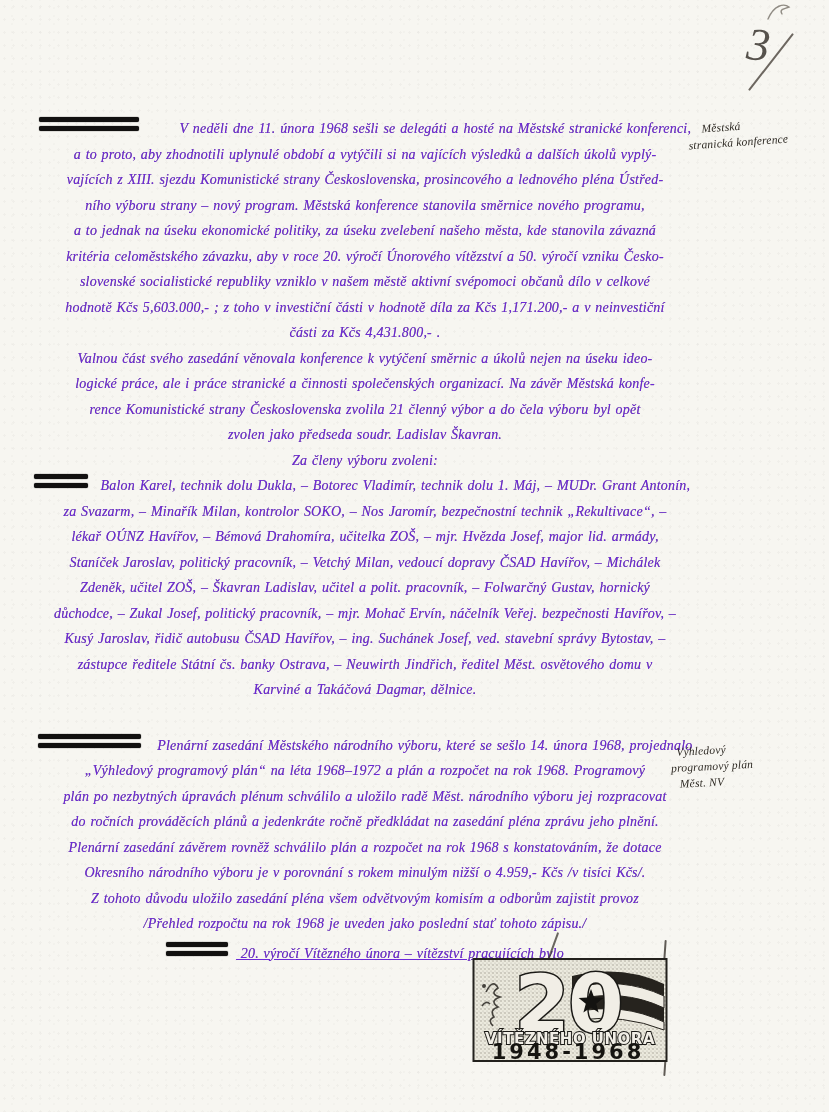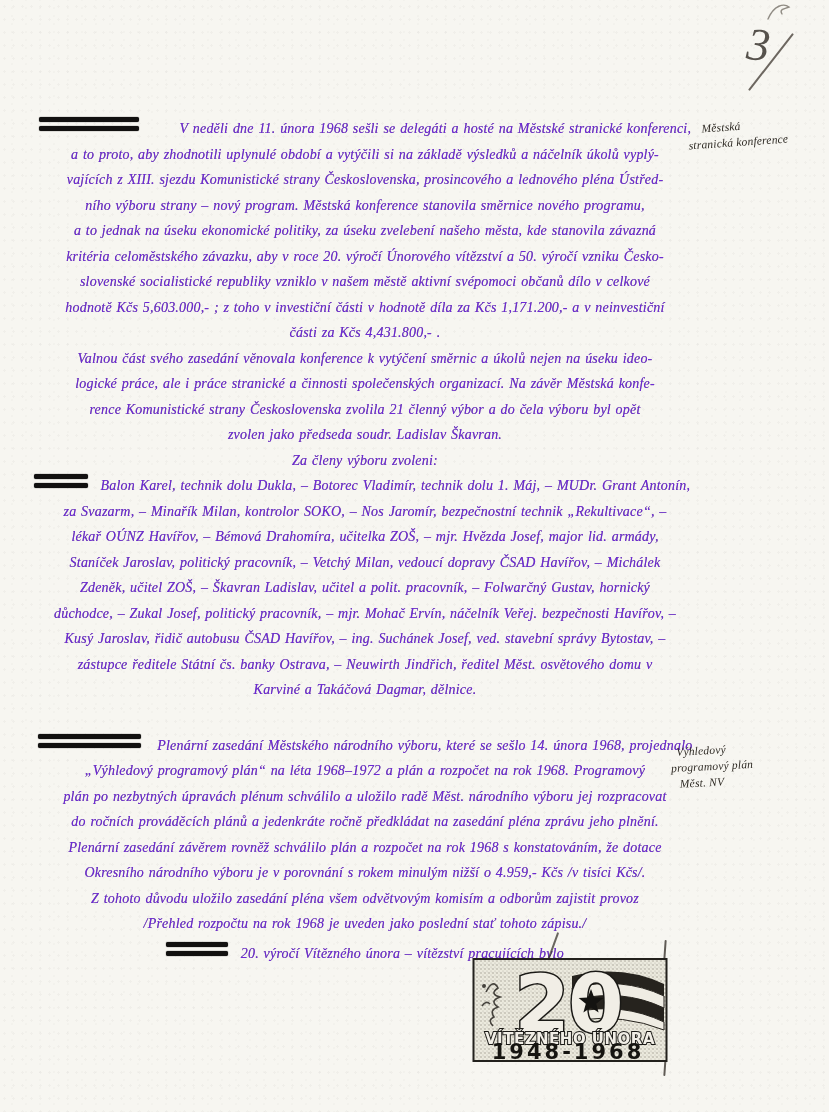--- a/index.html
+++ b/index.html
@@ -19,21 +19,21 @@
   .main-col{
     position:absolute;left:35px;top:116px;width:660px;
     font-style:italic;font-size:14px;line-height:25.5px;
     color:#6d28d9;letter-spacing:0.2px;word-spacing:1px;
     text-shadow:0 0 0.4px rgba(35,30,25,0.55);
     text-align:center;
   }
   .hline{white-space:nowrap;}
   .para{margin:0;}
   .para.gap-lg{margin-top:30px;}
-  .para.gap-md{margin-top:4px;}
+  .para.gap-md{margin-top:4px;text-decoration:underline;}
 
   
   .marker{display:inline-block;vertical-align:2px;}
   .marker i{display:block;height:5px;background:#121110;border-radius:2px;box-shadow:0 0 1px #000;}
   .marker i + i{margin-top:4px;}
   .m1{width:100px;margin-right:36px;}
   .m2{width:54px;margin-right:8px;margin-left:-6px;}
   .m3{width:103px;margin-right:12px;}
   .m4{width:62px;margin-right:8px;}
 
@@ -80,21 +80,21 @@
   <div class="page-number-slash"></div>
 
   <div class="main-col">
 
     <div class="para">
       <div class="hline">
         <span class="marker m1"><i></i><i></i></span>
         <span>V neděli dne 11. února 1968 sešli se delegáti a hosté na Městské stranické konferenci,</span>
       </div>
       <div>
-          <div class="hline">a to proto, aby zhodnotili uplynulé období a vytýčili si na základě výsledků a náčelník úkolů vyplý-</div>
+          <div class="hline">a to proto, aby zhodnotili uplynulé období a vytýčili si na vajících výsledků a dalších úkolů vyplý-</div>
           <div class="hline">vajících z XIII. sjezdu Komunistické strany Československa, prosincového a lednového pléna Ústřed-</div>
           <div class="hline">ního výboru strany – nový program. Městská konference stanovila směrnice nového programu,</div>
           <div class="hline">a to jednak na úseku ekonomické politiky, za úseku zvelebení našeho města, kde stanovila závazná</div>
           <div class="hline">kritéria celoměstského závazku, aby v roce 20. výročí Únorového vítězství a 50. výročí vzniku Česko-</div>
           <div class="hline">slovenské socialistické republiky vzniklo v našem městě aktivní svépomoci občanů dílo v celkové</div>
           <div class="hline">hodnotě Kčs 5,603.000,- ; z toho v investiční části v hodnotě díla za Kčs 1,171.200,- a v neinvestiční</div>
           <div class="hline">části za Kčs 4,431.800,- .</div>
           <div class="hline">Valnou část svého zasedání věnovala konference k vytýčení směrnic a úkolů nejen na úseku ideo-</div>
           <div class="hline">logické práce, ale i práce stranické a činnosti společenských organizací. Na závěr Městská konfe-</div>
           <div class="hline">rence Komunistické strany Československa zvolila 21 členný výbor a do čela výboru byl opět</div>

